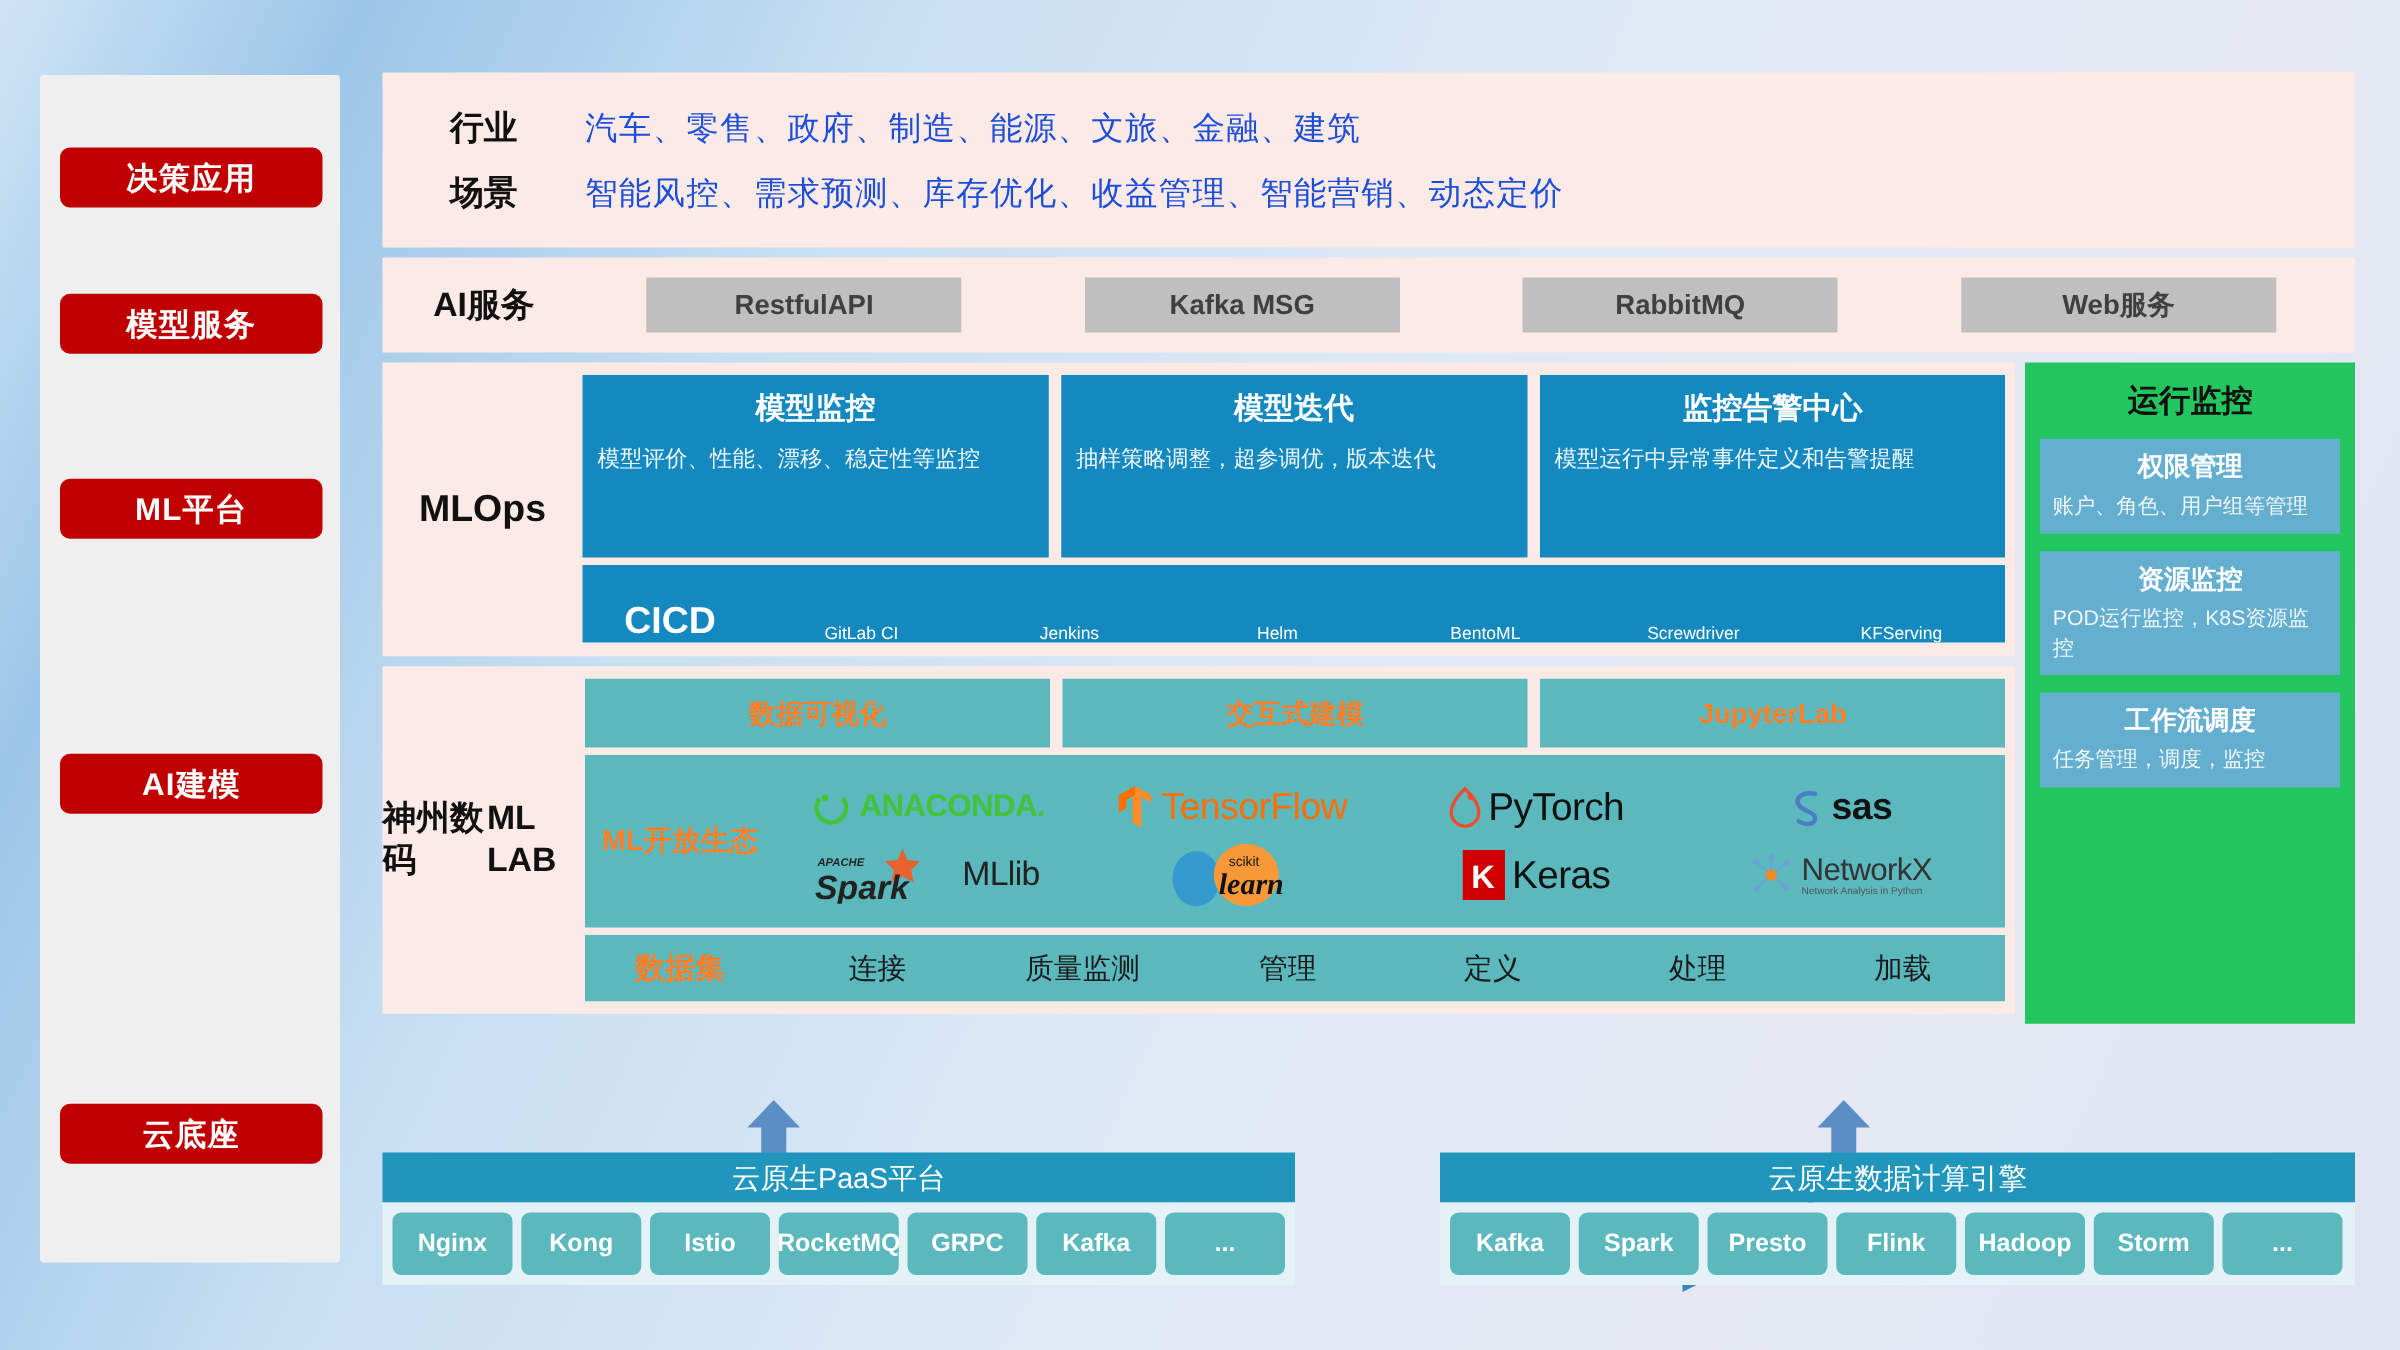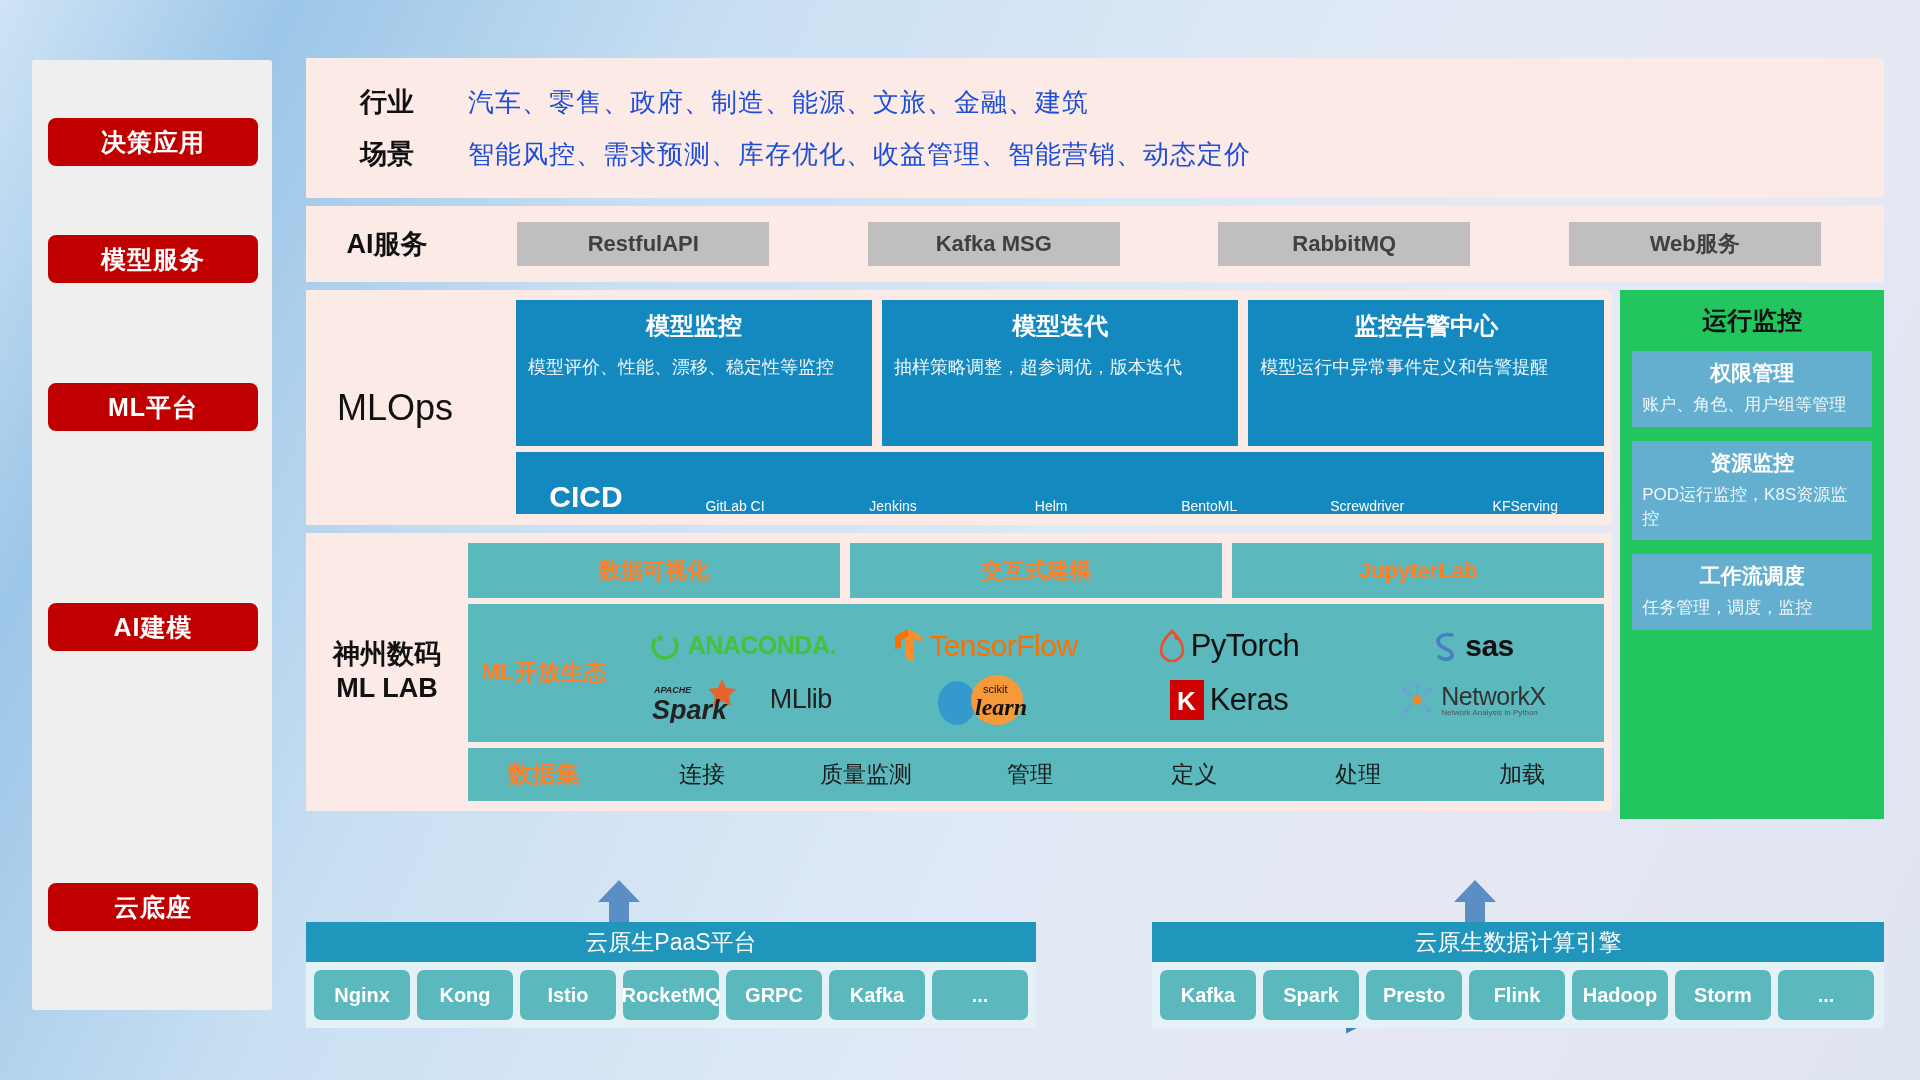--- a/index.html
+++ b/index.html
@@ -63,24 +63,24 @@
     font-size: 22px; color: #404040; font-weight: bold;
   }
 
   
   #stack { display: flex; gap: 8px; }
   #stack-left { width: 1346px; }
   #stack-right { width: 271px; background: #22c55e; padding: 14px 12px 12px 12px; }
 
   #band-mlops { height: 235px; padding: 10px 0; display: flex; }
   .mlops-label {
-    width: 178px; display: flex; align-items: center; justify-content: center;
-    font-size: 36px; font-weight: normal; color: #111;
-  }
-  .mlops-right { flex: 1; display: flex; flex-direction: column; gap: 6px; padding-right: 8px; margin-left: 32px; }
+    width: 160px; display: flex; align-items: center; justify-content: center;
+    font-size: 30px; font-weight: bold; color: #111;
+  }
+  .mlops-right { flex: 1; display: flex; flex-direction: column; gap: 6px; padding-right: 8px; }
   .mlops-cards { display: flex; gap: 10px; height: 146px; }
   .mlops-card {
     flex: 1; background: #1489c0; color: #fff; padding: 10px 12px 0 12px;
   }
   .mlops-card h4 { font-size: 24px; text-align: center; margin-bottom: 12px; font-weight: bold; }
   .mlops-card p { font-size: 18px; line-height: 1.45; color: #eef6fb; }
 
   .cicd-bar {
     background: #1489c0; height: 62px; display: flex; align-items: flex-end;
     overflow: hidden;
@@ -93,21 +93,21 @@
   .cicd-item {
     flex: 1; color: #fff; font-size: 14px; text-align: center;
     line-height: 1.15; max-height: 26px; overflow: visible;
     align-self: flex-start; margin-top: 18px;
     word-break: break-all;
   }
 
   
   #band-lab { padding: 10px 0 10px 0; display: flex; height: 278px; }
   .lab-label {
-    width: 162px; display: flex; flex-direction: column; align-items: center;
+    width: 162px; display: flex; align-items: center;
     justify-content: center; font-size: 27px; font-weight: bold; color: #111;
     line-height: 1.25;
   }
   .lab-right { flex: 1; display: flex; flex-direction: column; gap: 6px; padding-right: 8px; }
   .lab-tools { display: flex; gap: 10px; height: 56px; }
   .lab-tool {
     flex: 1; background: #5bb8bd; color: #ff7f27;
     display: flex; align-items: center; justify-content: center;
     font-size: 22px; font-weight: bold;
   }

